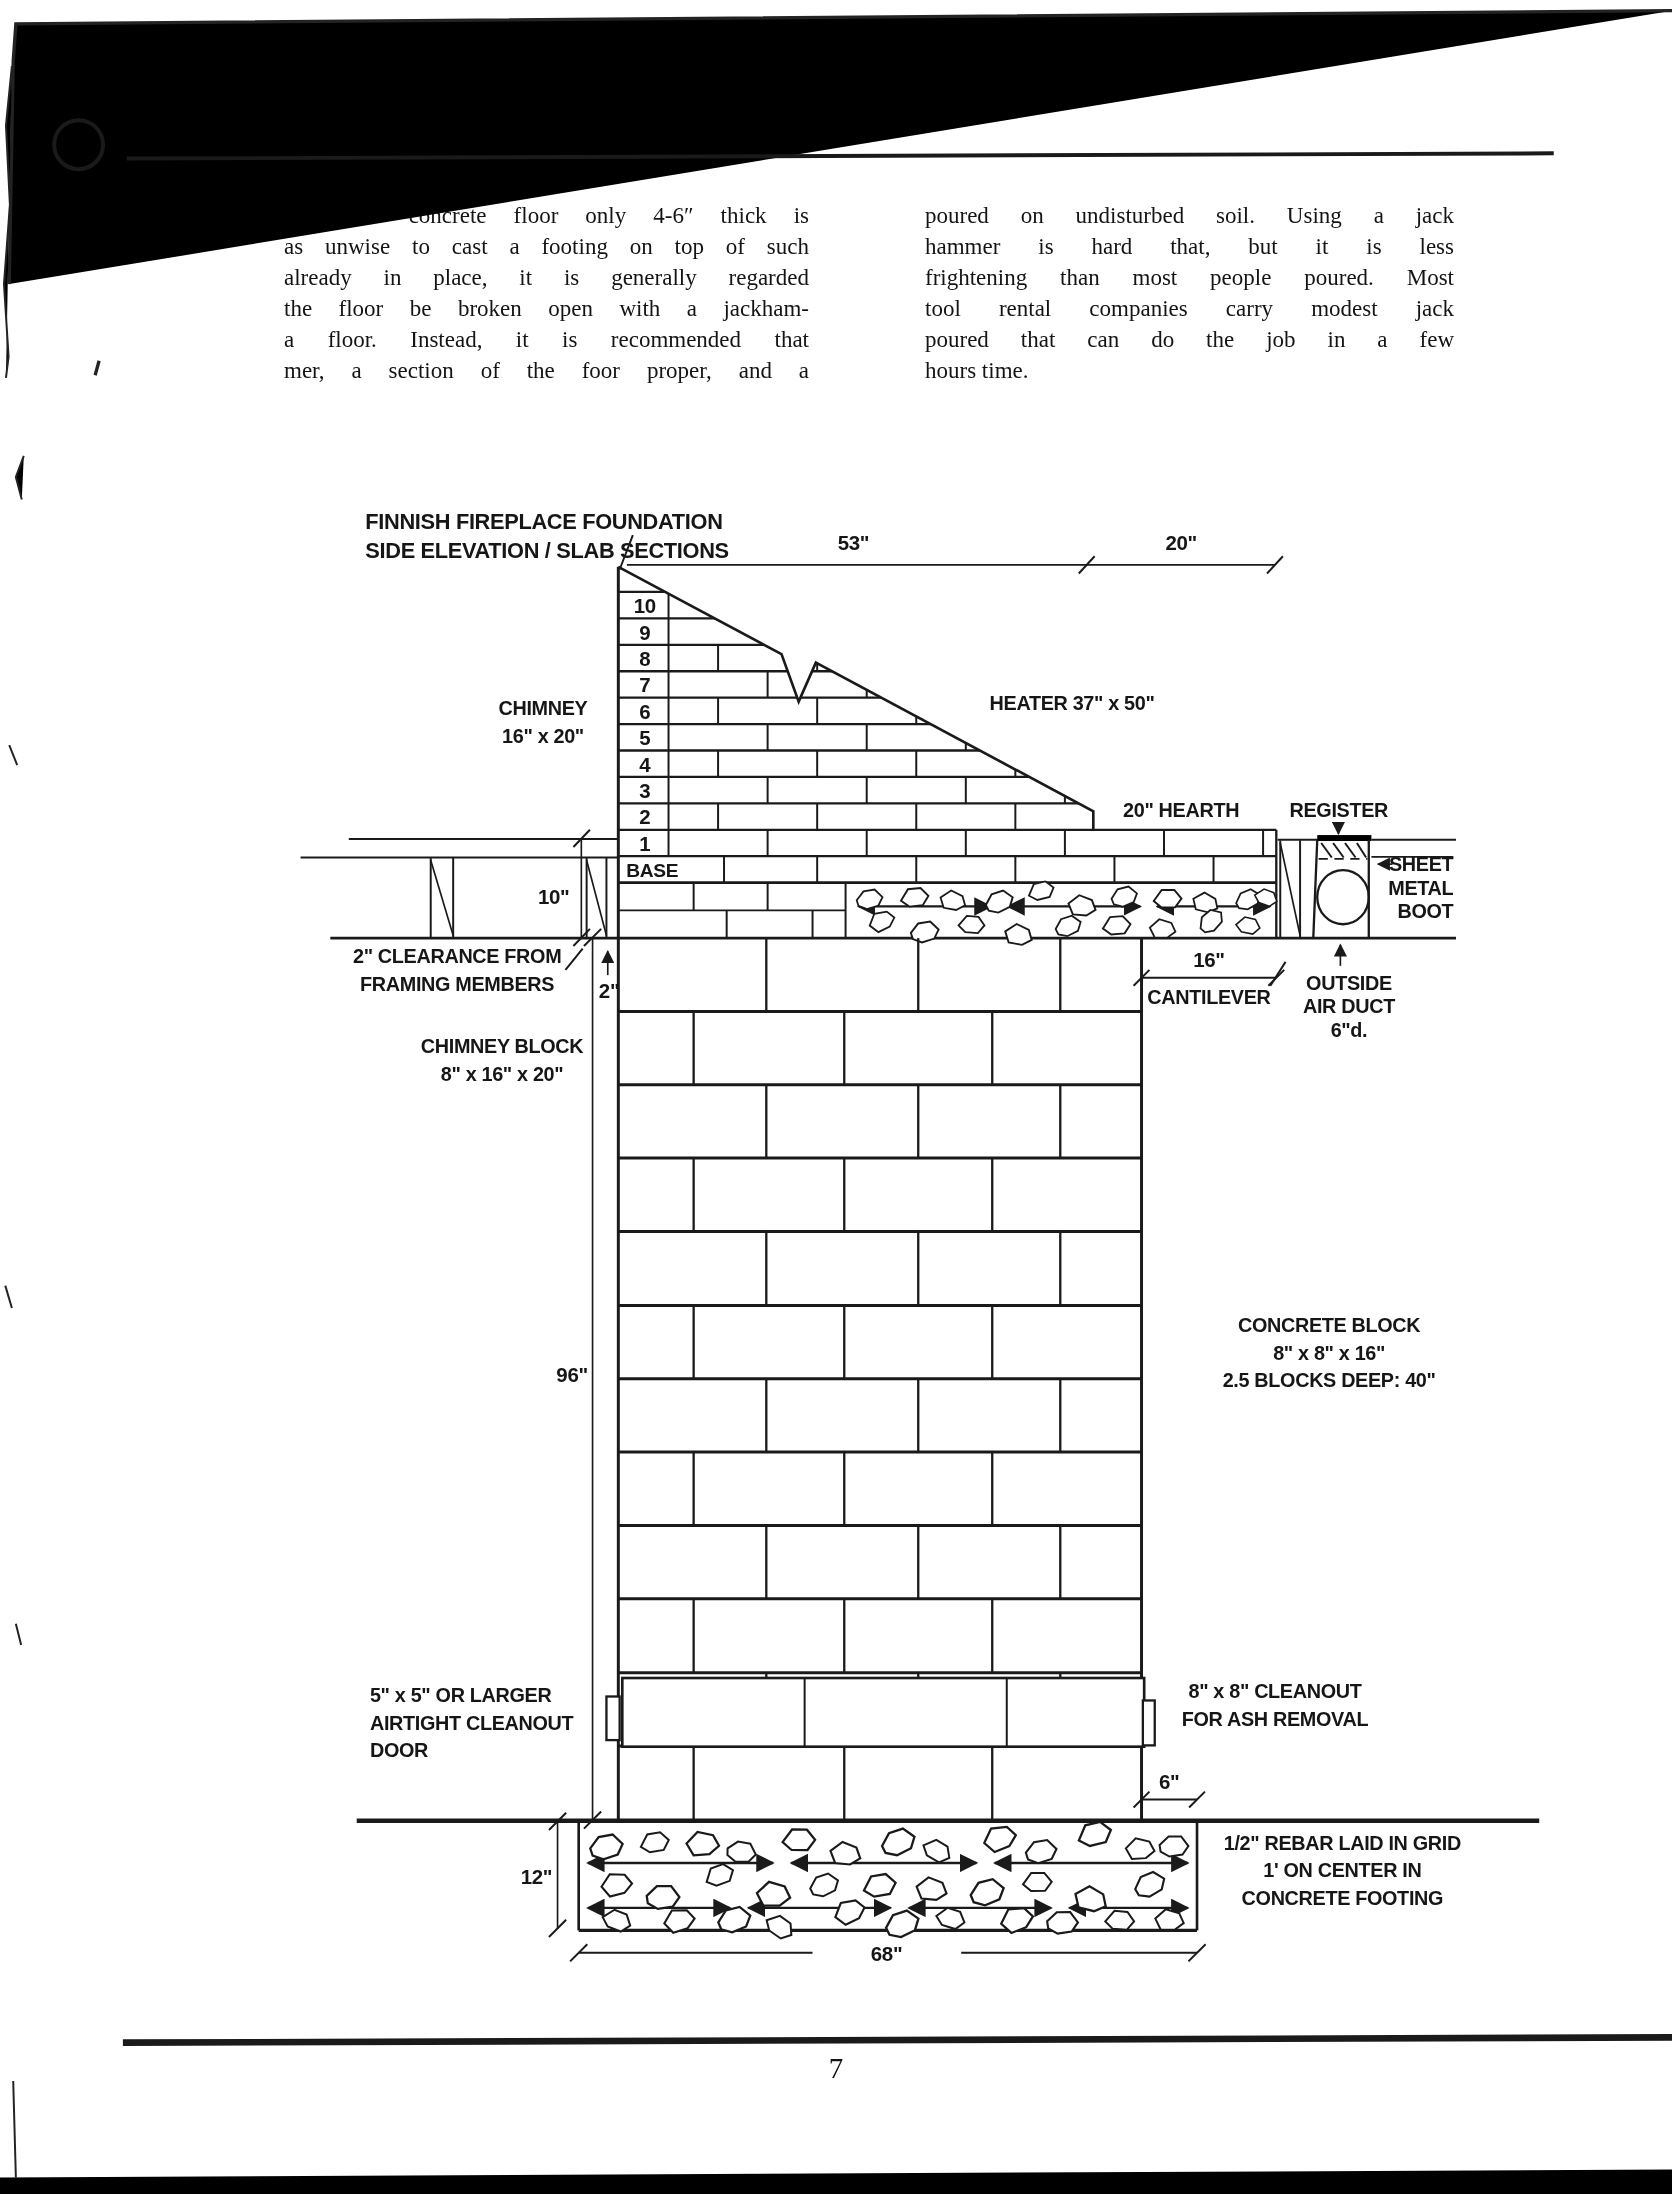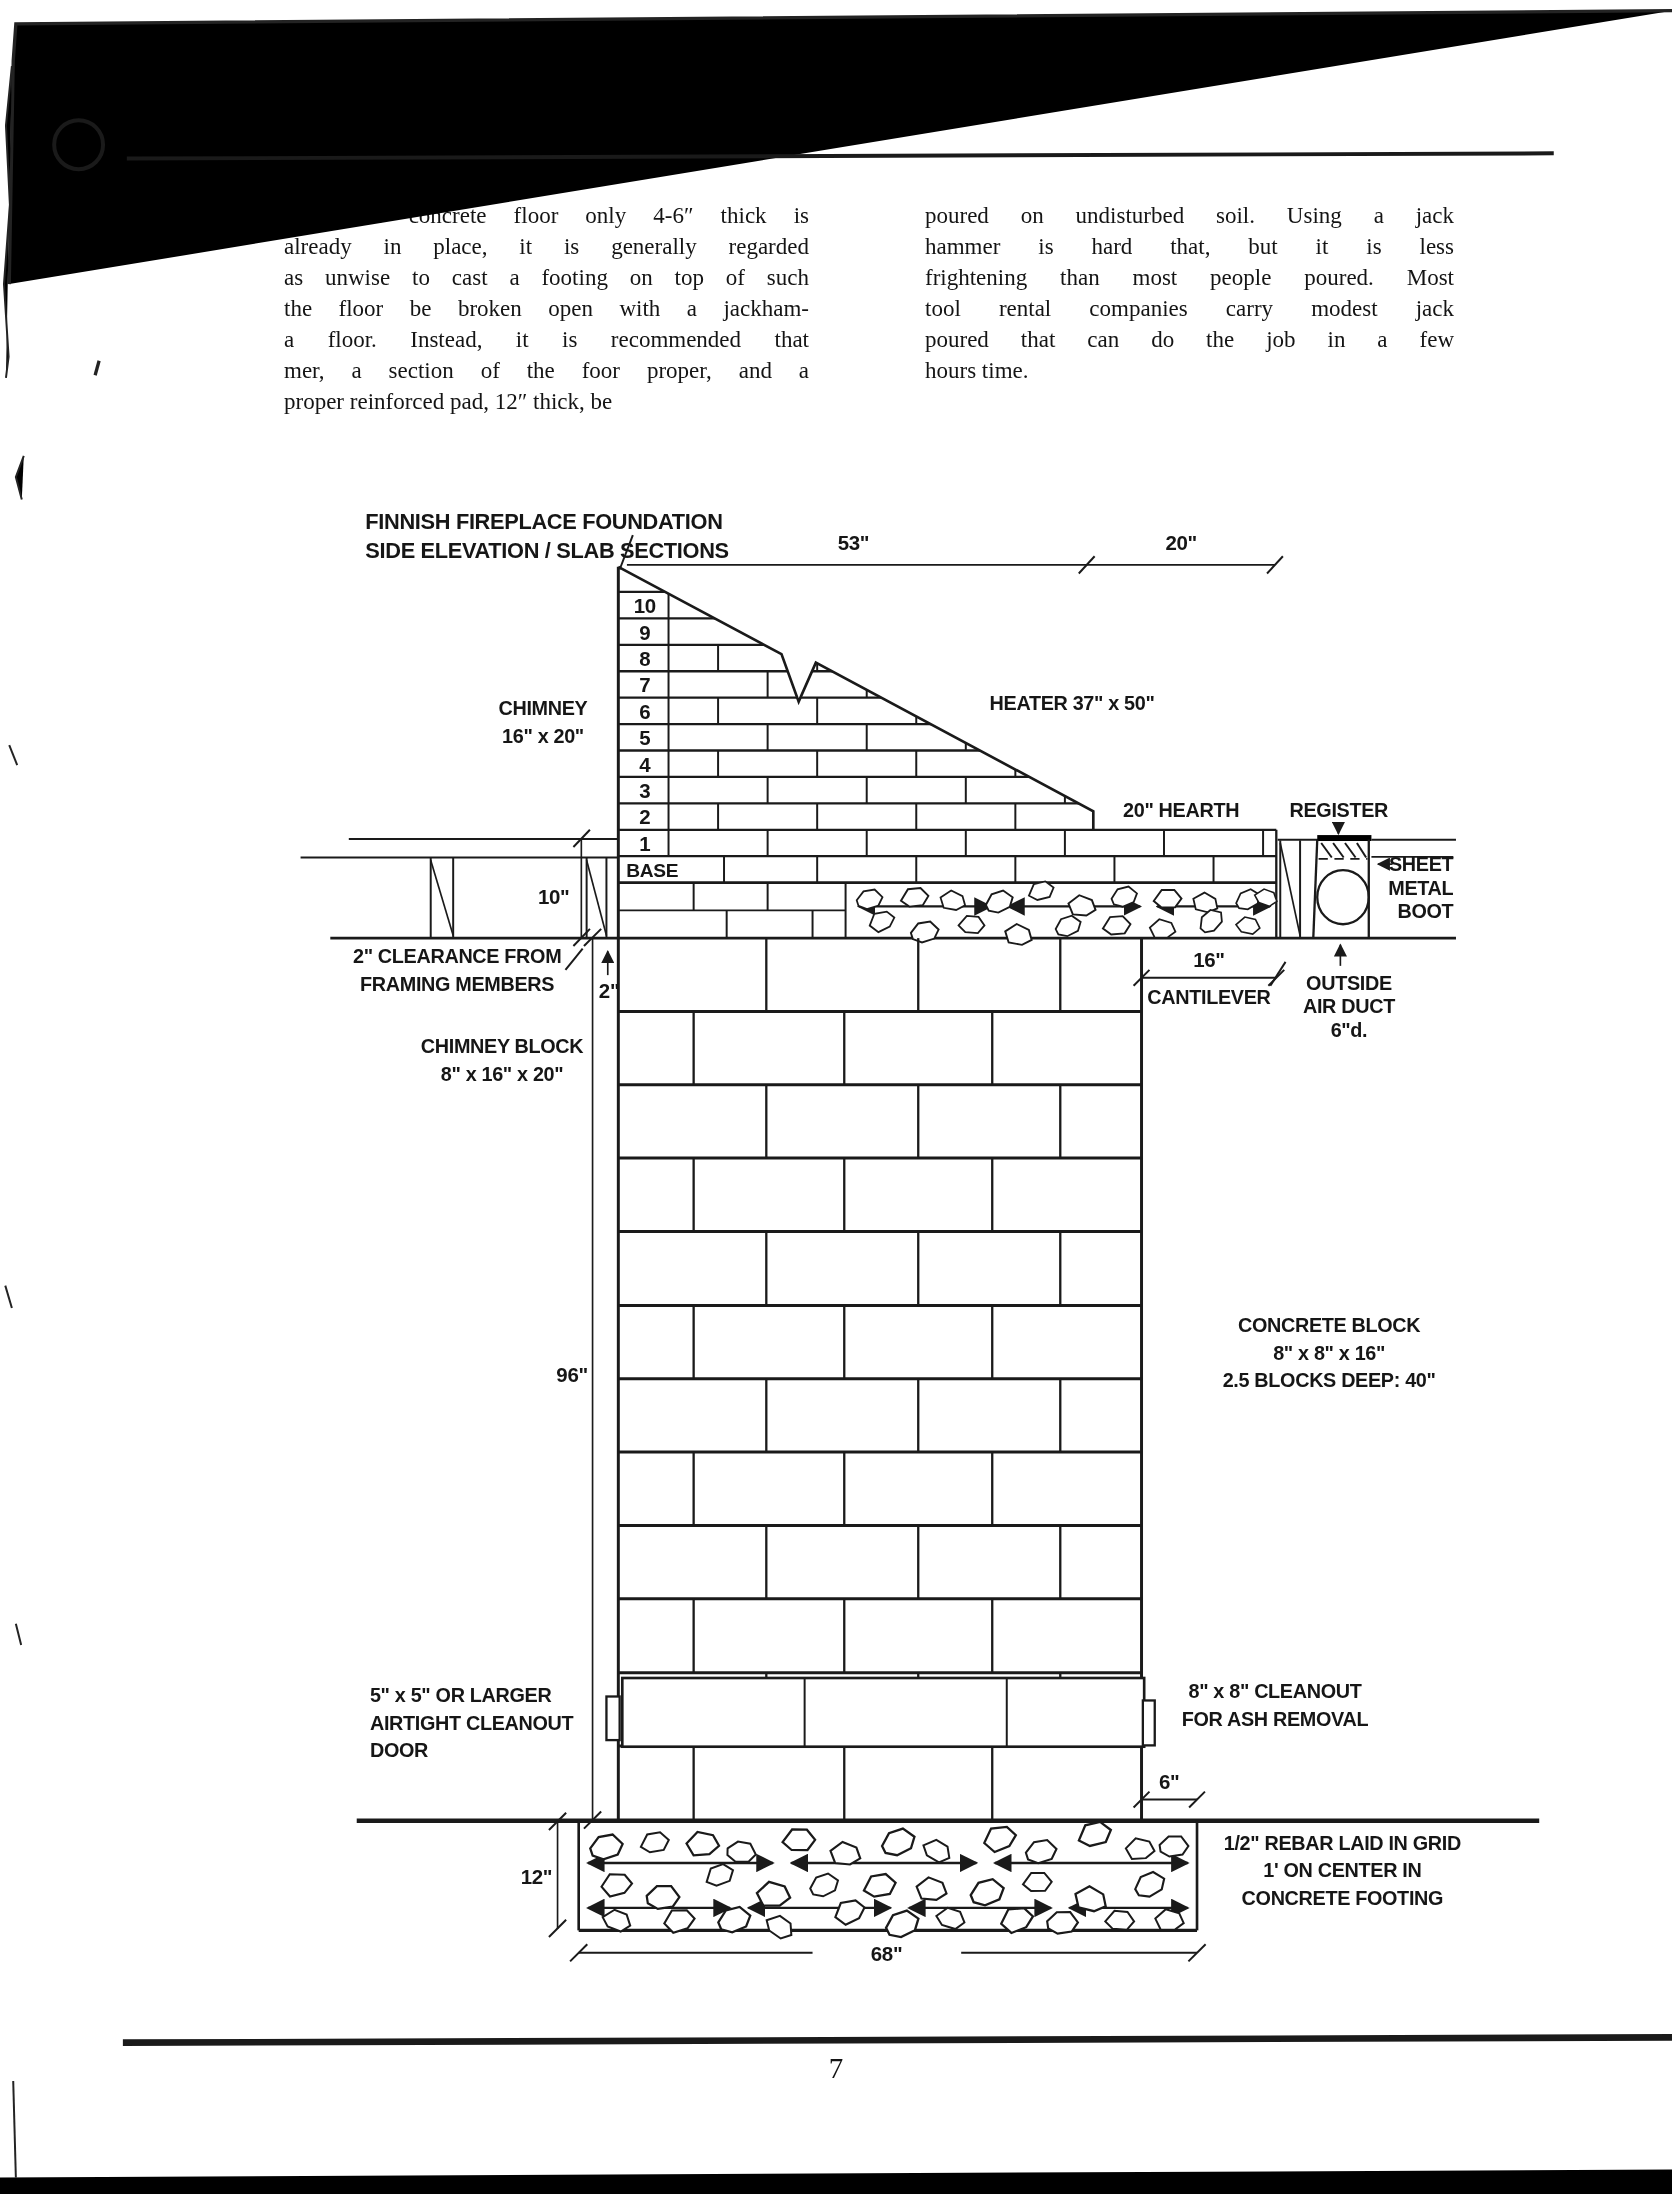--- a/index.html
+++ b/index.html
@@ -24,26 +24,25 @@
   .s29{font-size:29px}.s30{font-size:30px}.s31{font-size:31px}.s33{font-size:33px}
   .mid{text-anchor:middle}.end{text-anchor:end}
 </style>
 </head>
 <body>
 
 <div class="page">
 
   <div class="col col-left">
     <div class="ln first">If a concrete floor only 4-6″ thick is</div>
+    <div class="ln">as unwise to cast a footing on top of such</div>
     <div class="ln">already in place, it is generally regarded</div>
-    <div class="ln">as unwise to cast a footing on top of such</div>
     <div class="ln">the floor be broken open with a jackham-</div>
     <div class="ln">a floor. Instead, it is recommended that</div>
     <div class="ln">mer, a section of the foor proper, and a</div>
-    <div class="ln last">proper reinforced pad, 12″ thick, be</div>
   </div>
   <div class="col col-right">
     <div class="ln">poured on undisturbed soil. Using a jack</div>
     <div class="ln">hammer is hard that, but it is less</div>
     <div class="ln">frightening than most people poured. Most</div>
     <div class="ln">tool rental companies carry modest jack</div>
     <div class="ln">poured that can do the job in a few</div>
     <div class="ln last">hours time.</div>
   </div>
 

